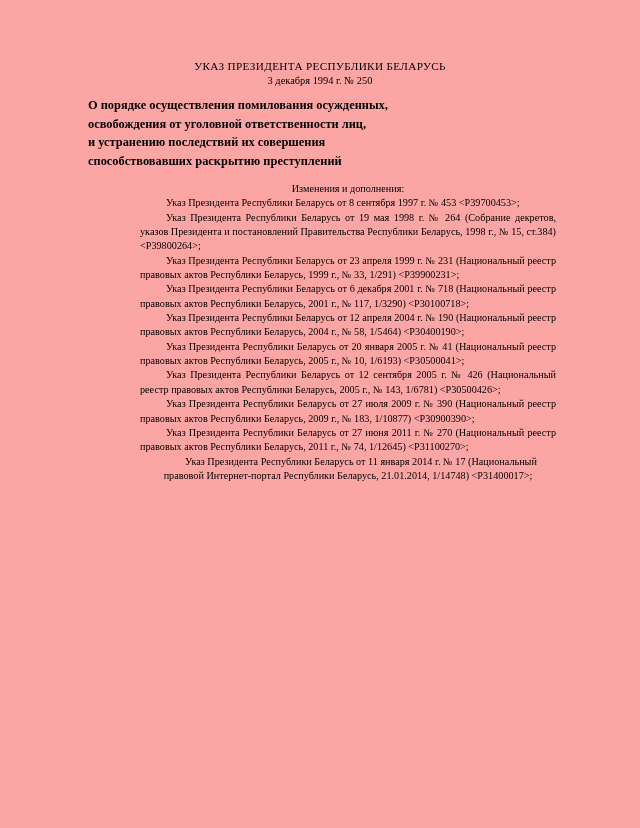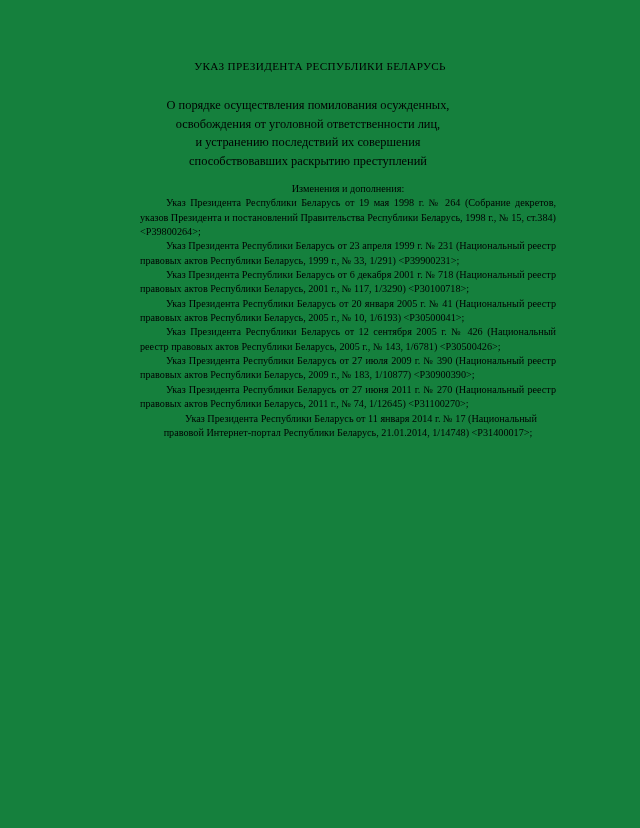--- a/index.html
+++ b/index.html
@@ -4,21 +4,21 @@
 <style>
   html, body {
     margin: 0;
     padding: 0;
     background: #ffffff;
   }
   .page {
     position: relative;
     width: 640px;
     height: 828px;
-    background: #15803d;
+    background: #fca5a5;
     overflow: hidden;
     font-family: "Liberation Serif", "DejaVu Serif", serif;
     color: #000000;
   }
 
   
   .doc-header {
     position: absolute;
     left: 0;
     top: 59px;
@@ -37,24 +37,24 @@
     margin-top: 1px;
     white-space: nowrap;
   }
 
   
   .doc-title {
     position: absolute;
     left: 88px;
     top: 96px;
     width: 440px;
-    font-weight: normal;
+    font-weight: bold;
     font-size: 12.4px;
     line-height: 18.6px;
-    text-align: center;
+    text-align: left;
   }
   .doc-title div { white-space: nowrap; }
 
   
   .amendments {
     position: absolute;
     left: 140px;
     top: 182px;
     width: 416px;
     font-size: 10.2px;
@@ -74,35 +74,38 @@
   }
   .amend-item:last-child { text-align: center; }
 </style>
 </head>
 <body>
 
 <div class="page">
 
   <div class="doc-header">
     <div class="line1">УКАЗ ПРЕЗИДЕНТА РЕСПУБЛИКИ БЕЛАРУСЬ</div>
+    <div class="line2">3 декабря 1994 г. № 250</div>
   </div>
 
   <div class="doc-title">
     <div>О порядке осуществления помилования осужденных,</div>
     <div>освобождения от уголовной ответственности лиц,</div>
     <div>и устранению последствий их совершения</div>
     <div>способствовавших раскрытию преступлений</div>
   </div>
 
   <div class="amendments">
     <p class="amend-label">Изменения и дополнения:</p>
     <div id="amendments-list">
+        <p class="amend-item">Указ Президента Республики Беларусь от 8 сентября 1997 г. № 453 &lt;P39700453&gt;;</p>
         <p class="amend-item">Указ Президента Республики Беларусь от 19 мая 1998 г. № 264 (Собрание декретов, указов Президента и постановлений Правительства Республики Беларусь, 1998 г., № 15, ст.384) &lt;P39800264&gt;;</p>
         <p class="amend-item">Указ Президента Республики Беларусь от 23 апреля 1999 г. № 231 (Национальный реестр правовых актов Республики Беларусь, 1999 г., № 33, 1/291) &lt;P39900231&gt;;</p>
         <p class="amend-item">Указ Президента Республики Беларусь от 6 декабря 2001 г. № 718 (Национальный реестр правовых актов Республики Беларусь, 2001 г., № 117, 1/3290) &lt;P30100718&gt;;</p>
+        <p class="amend-item">Указ Президента Республики Беларусь от 12 апреля 2004 г. № 190 (Национальный реестр правовых актов Республики Беларусь, 2004 г., № 58, 1/5464) &lt;P30400190&gt;;</p>
         <p class="amend-item">Указ Президента Республики Беларусь от 20 января 2005 г. № 41 (Национальный реестр правовых актов Республики Беларусь, 2005 г., № 10, 1/6193) &lt;P30500041&gt;;</p>
         <p class="amend-item">Указ Президента Республики Беларусь от 12 сентября 2005 г. № 426 (Национальный реестр правовых актов Республики Беларусь, 2005 г., № 143, 1/6781) &lt;P30500426&gt;;</p>
         <p class="amend-item">Указ Президента Республики Беларусь от 27 июля 2009 г. № 390 (Национальный реестр правовых актов Республики Беларусь, 2009 г., № 183, 1/10877) &lt;P30900390&gt;;</p>
         <p class="amend-item">Указ Президента Республики Беларусь от 27 июня 2011 г. № 270 (Национальный реестр правовых актов Республики Беларусь, 2011 г., № 74, 1/12645) &lt;P31100270&gt;;</p>
         <p class="amend-item">Указ Президента Республики Беларусь от 11 января 2014 г. № 17 (Национальный правовой Интернет-портал Республики Беларусь, 21.01.2014, 1/14748) &lt;P31400017&gt;;</p>
       </div>
   </div>
 
 </div>
 

